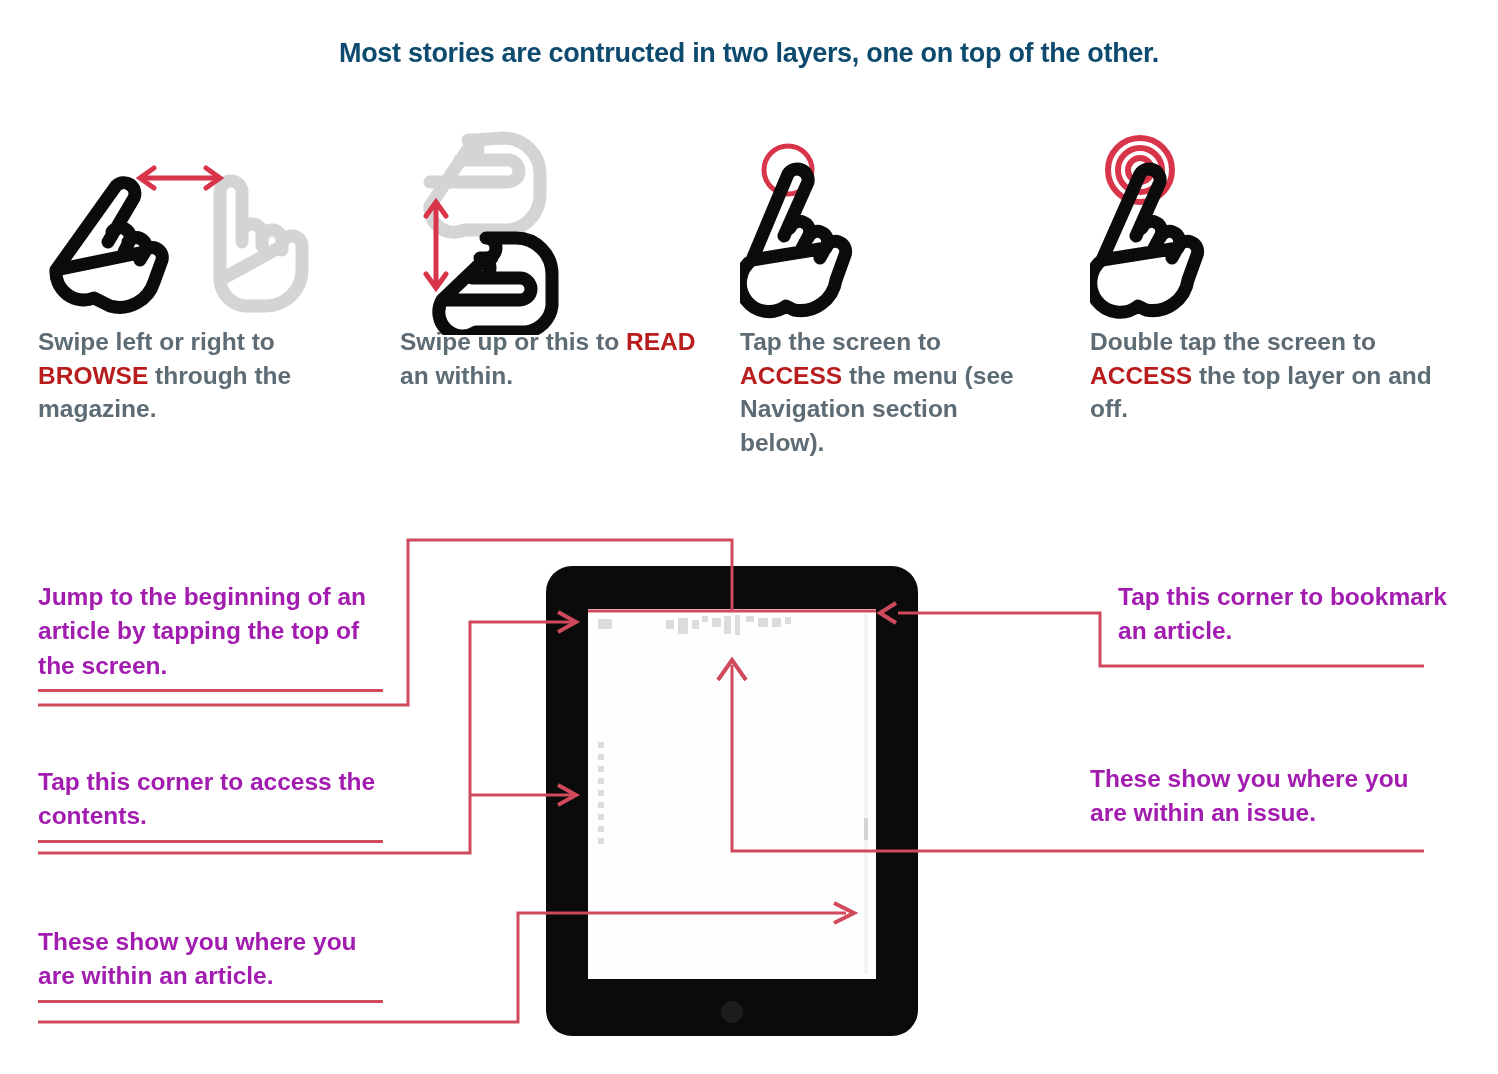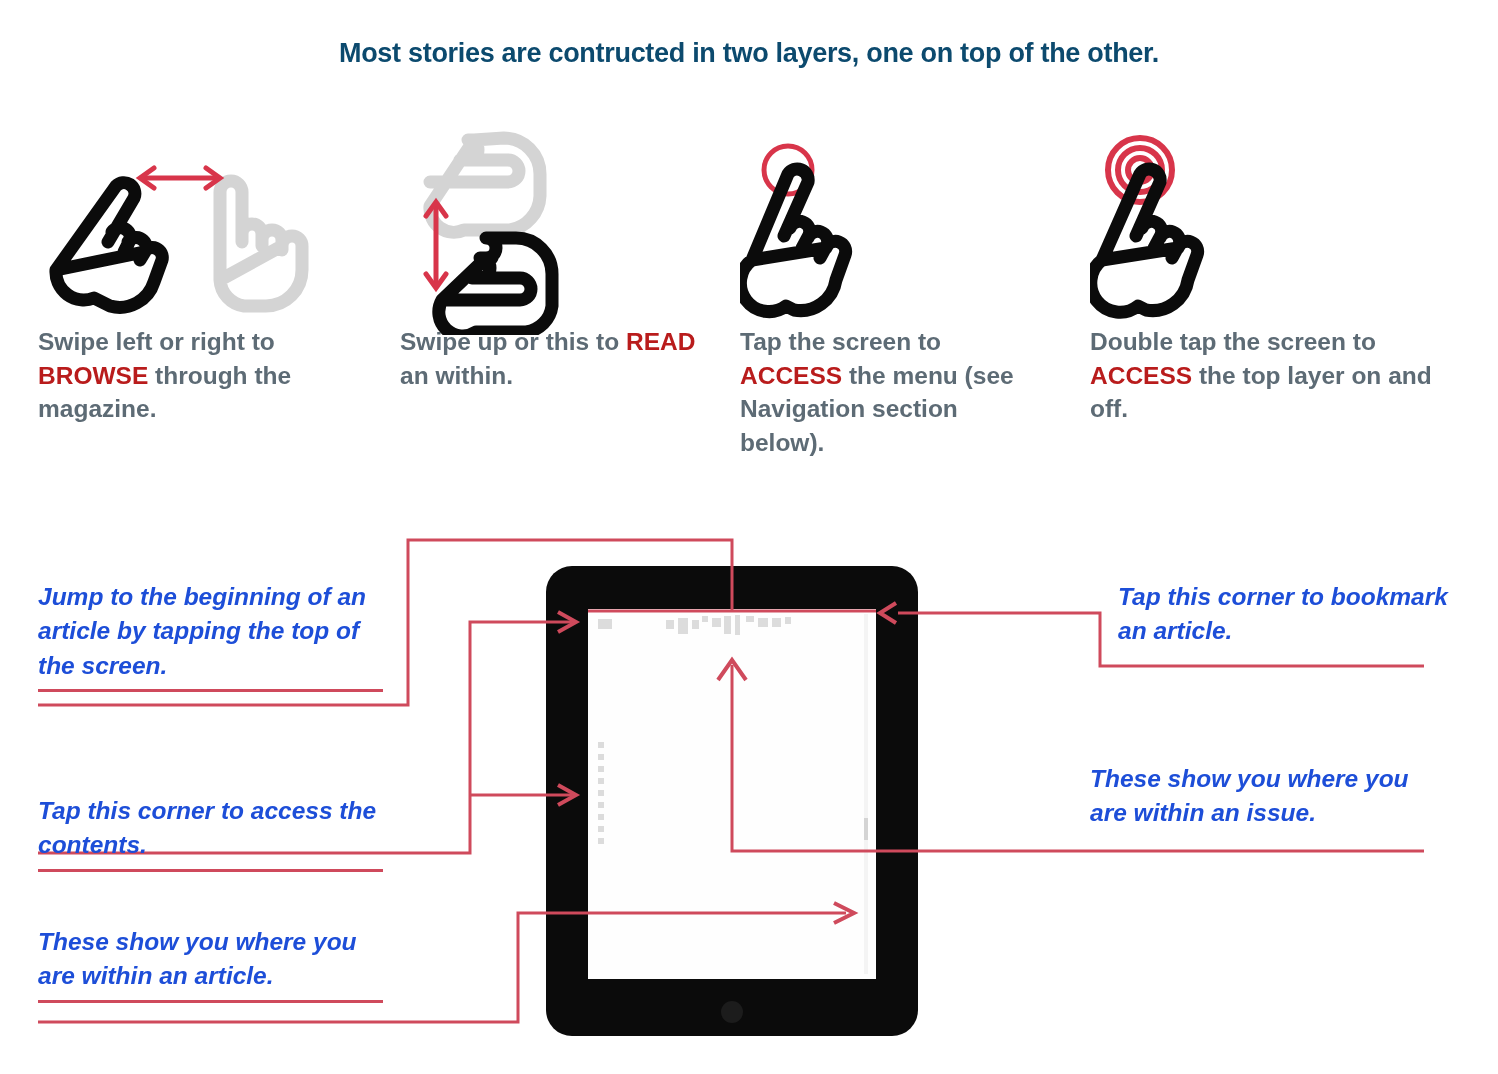--- a/index.html
+++ b/index.html
@@ -17,25 +17,25 @@
   .gcap{font-size:24.5px;line-height:1.37;color:#5d6b75;font-weight:bold;}
   .gcap b{color:#b91c1c;font-weight:bold;}
 
   .g1{left:38px;top:130px;width:330px;}
   .g2{left:400px;top:130px;width:300px;}
   .g3{left:740px;top:130px;width:290px;}
   .g4{left:1090px;top:130px;width:345px;}
 
   
   .callout{position:absolute;font-size:24.5px;line-height:1.40;
-           color:#1d4ed8;font-weight:bold;font-style:italic;}
+           color:#a21caf;font-weight:bold;}
   .callout .rule{border-bottom:3px solid #cf4a5c;margin-top:6px;}
 
   .c-jump{left:38px;top:580px;width:345px;}
-  .c-contents{left:38px;top:765px;width:345px;margin-top:29px;}
+  .c-contents{left:38px;top:765px;width:345px;}
   .c-article{left:38px;top:925px;width:345px;}
   .c-bookmark{left:1118px;top:580px;width:330px;}
   .c-issue{left:1090px;top:762px;width:345px;}
 
   
   .layer{position:absolute;left:0;top:0;width:1498px;height:1074px;
          pointer-events:none;}
 </style>
 </head>
 <body>

